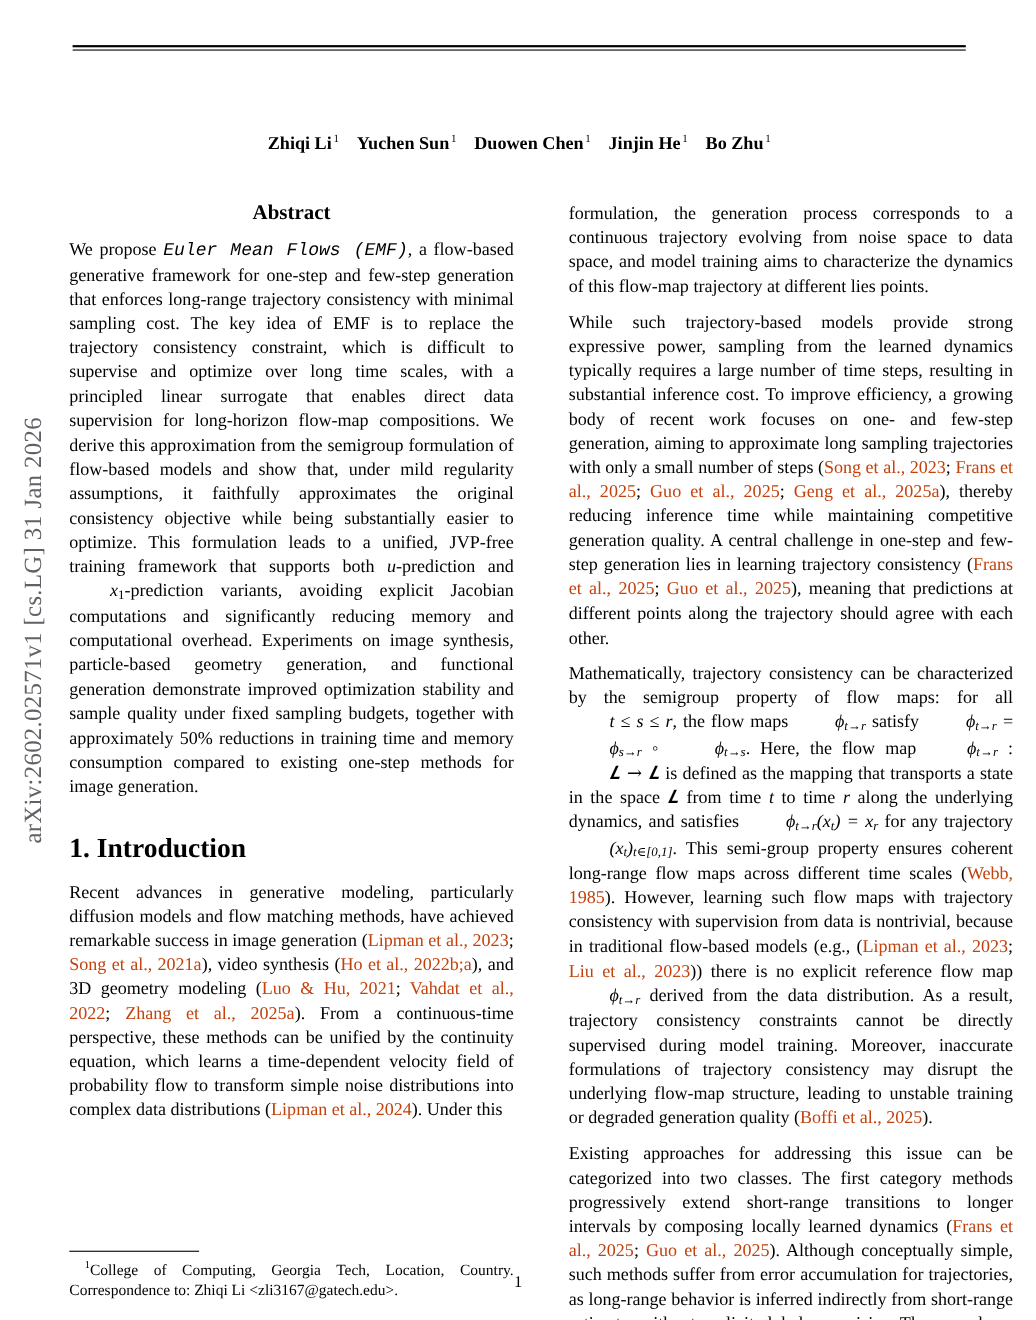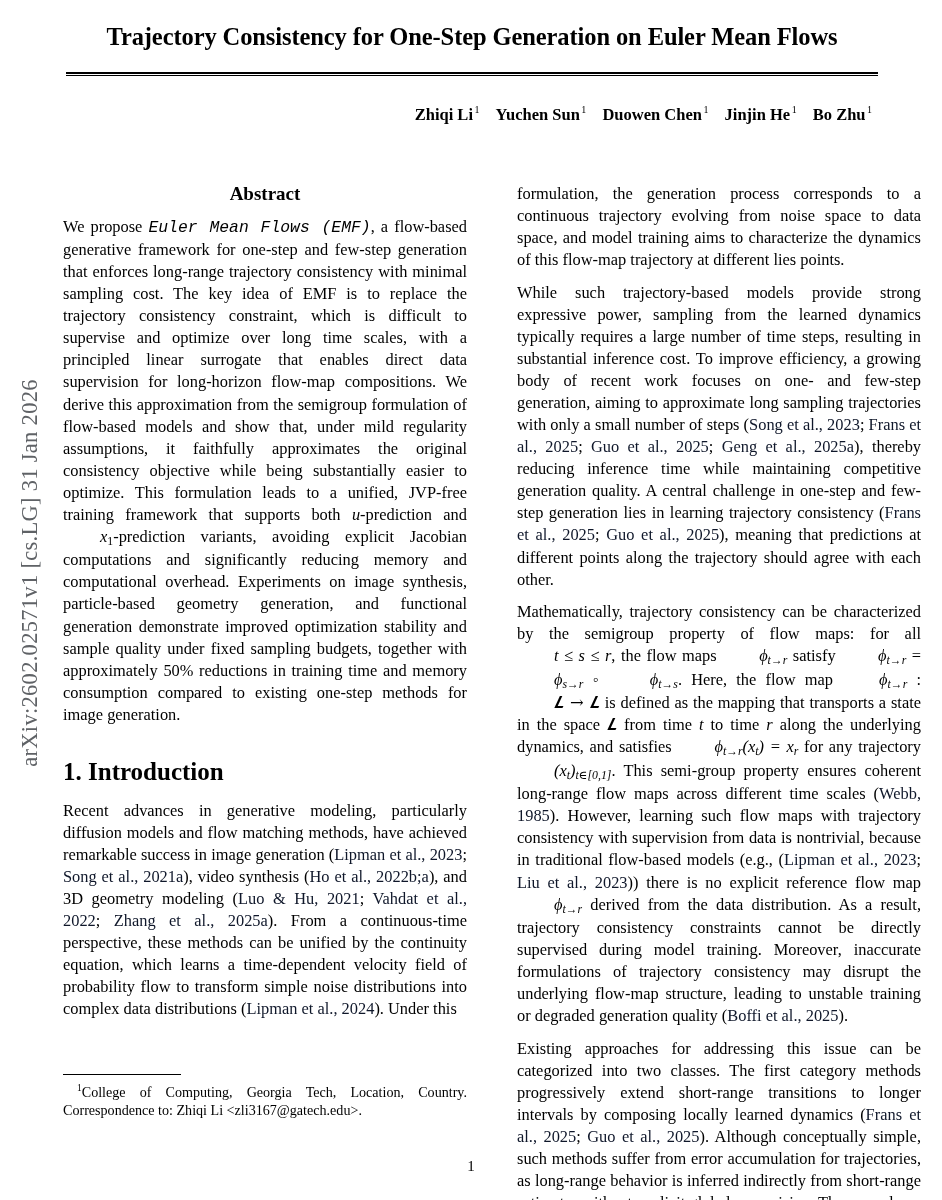--- a/index.html
+++ b/index.html
@@ -79,23 +79,23 @@
     position: absolute;
     left: 0; right: 0; top: 3.6px;
     height: 1.1px;
     background: #000;
   }
 
   
   #authors {
     position: absolute;
     left: 66px;
-    top: 104px;
+    top: 120px;
     width: 812px;
-    text-align: right;
+    text-align: center;
     font-size: 16.5px;
     font-weight: bold;
   }
   #authors .author {
     white-space: nowrap;
     margin: 0 6px;
   }
   #authors sup {
     font-size: 10px;
     font-weight: normal;
@@ -140,21 +140,21 @@
   #abstract-body .it { font-style: italic; font-family: Liberation Mono, monospace; }
 
   p.para {
     margin: 0 0 10.5px 0;
     font-size: 16.4px;
     line-height: 1.345;
     text-align: justify;
     text-justify: inter-word;
   }
 
-  .cite { color: #0f172a; }
+  .cite { color: #c2410c; }
 
   
   .mi {
     font-family: "Liberation Serif", "DejaVu Serif", serif;
     font-style: italic;
   }
   .mcal {
     font-family: "DejaVu Serif", serif;
     font-style: italic;
   }
@@ -166,21 +166,21 @@
   .msub-up { font-size: 0.72em; vertical-align: -0.22em; }
   .nb { white-space: nowrap; margin-left: 37px; }
 
   
   #intro-wrap { margin-top: 31px; }
 
   
   #footnote {
     position: absolute;
     left: 63px;
-    top: 1074px;
+    top: 1137px;
     width: 404px;
   }
   #footnote .fn-rule {
     width: 118px;
     height: 1px;
     background: #000;
     margin-bottom: 7px;
   }
   #footnote p {
     margin: 0;
@@ -207,21 +207,20 @@
 </head>
 <body>
 
 <div id="page">
 
   <div id="arxiv-stamp">
     <div class="vtext">arXiv:2602.02571v1  [cs.LG]  31 Jan 2026</div>
   </div>
 
   <div id="title-block">
-    <h1 id="paper-title">Trajectory Consistency for One-Step Generation on Euler Mean Flows</h1>
     <div class="rule-double">
       <div class="thick"></div>
       <div class="thin"></div>
     </div>
   </div>
 
   <div id="authors">
     <span class="author"><span>Zhiqi Li</span><sup>1</sup></span>
     <span class="author"><span>Yuchen Sun</span><sup>1</sup></span>
     <span class="author"><span>Duowen Chen</span><sup>1</sup></span>

